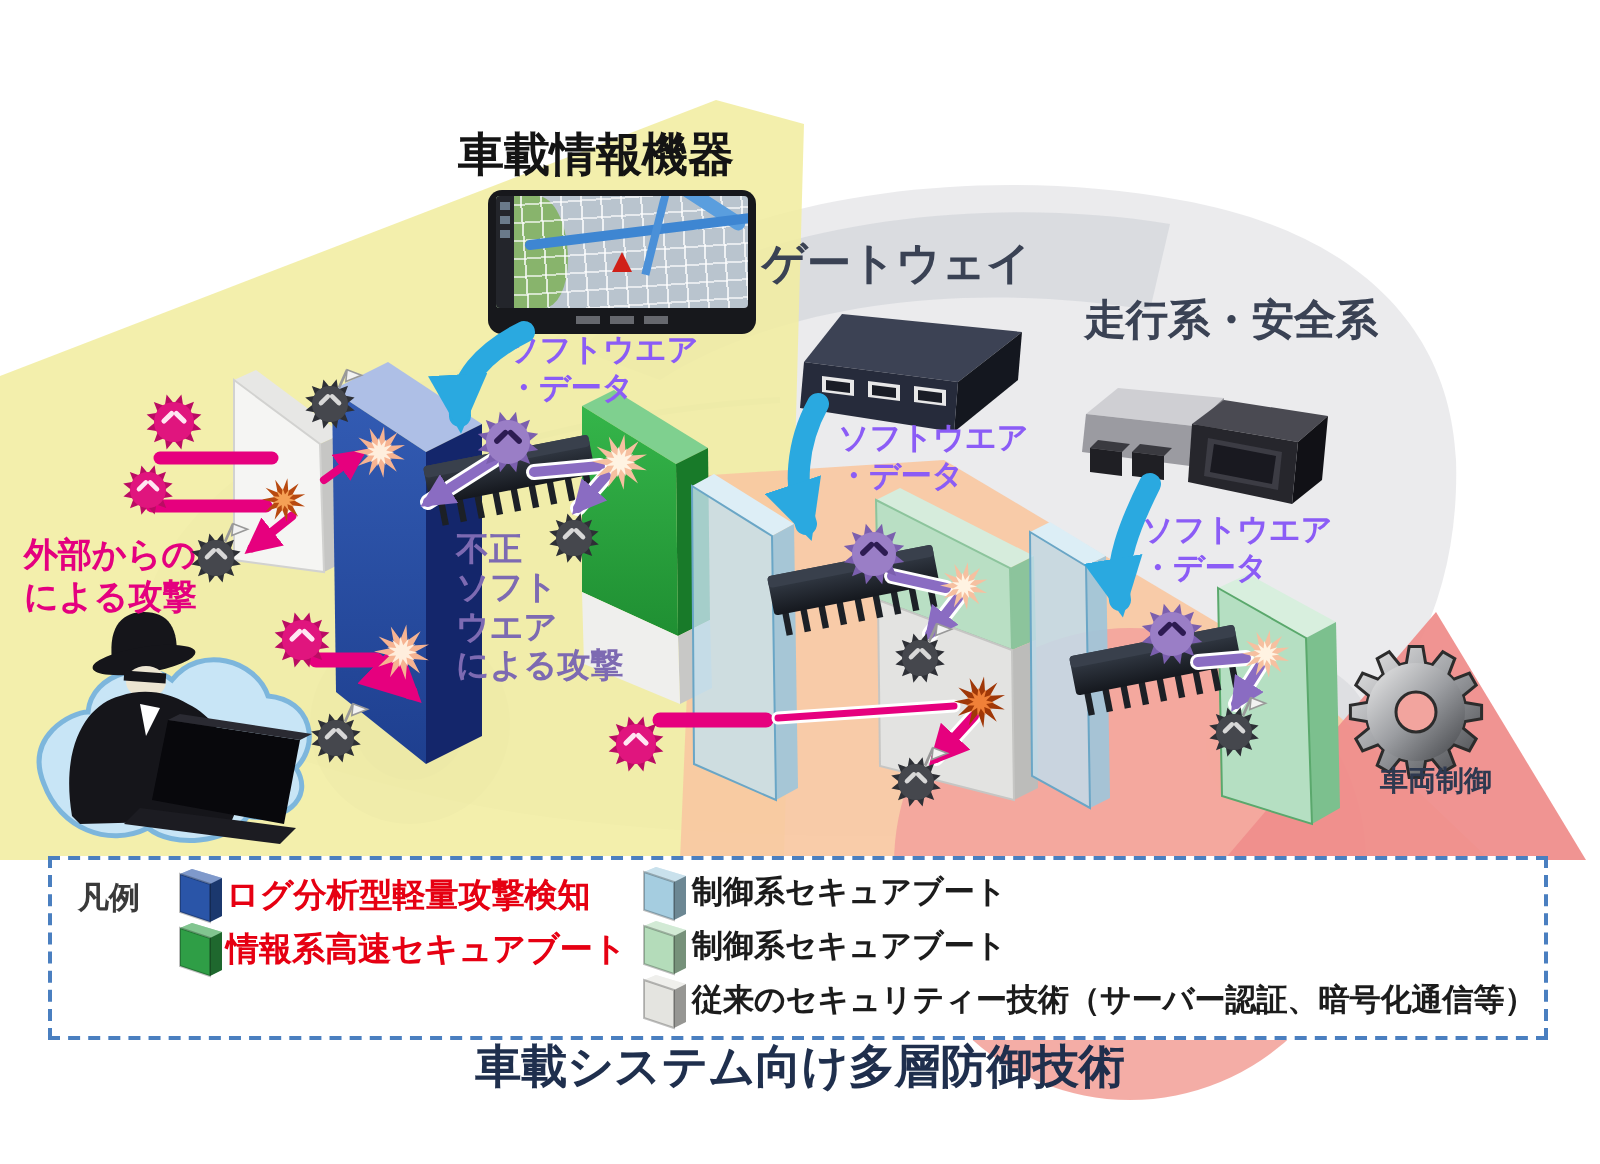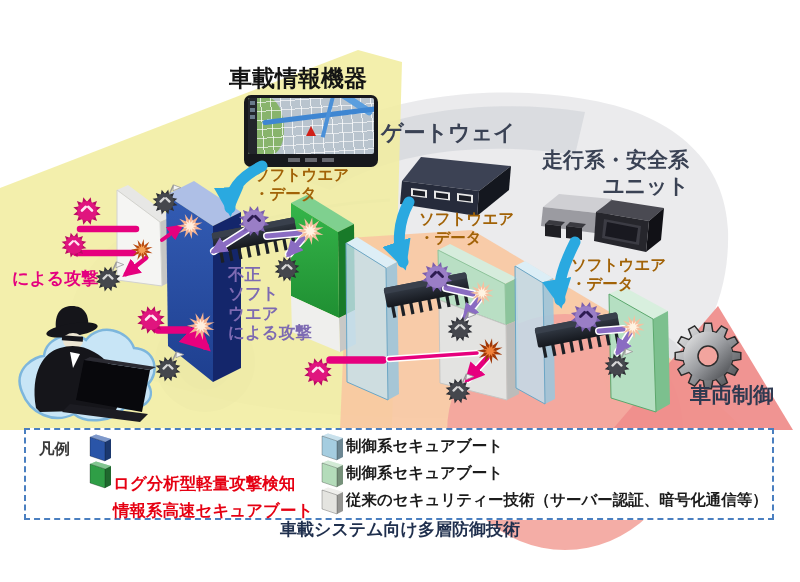--- a/index.html
+++ b/index.html
@@ -5,27 +5,27 @@
   html,body{margin:0;padding:0;background:#fff;}
   .stage{position:relative;width:800px;height:582px;background:#fff;overflow:hidden;
          font-family:"DejaVu Sans","Liberation Sans",sans-serif;}
   svg{display:block;}
   .layer{position:absolute;left:0;top:0;}
   
   .lbl{position:absolute;font-weight:bold;white-space:nowrap;line-height:1.22;}
   .lbl-ivi{left:229px;top:64px;font-size:23px;color:#141414;z-index:12;}
   .lbl-gw{left:381px;top:120px;font-size:22px;color:#3a4254;z-index:12;}
   .lbl-unit{left:505px;top:148px;width:184px;text-align:right;font-size:21px;color:#3a4254;z-index:12;}
-  .lbl-swd{font-size:15.5px;color:#a16207;z-index:12;}
+  .lbl-swd{font-size:15.5px;color:#8b5cf6;z-index:12;}
   .swd1{left:254px;top:166px;}
   .swd2{left:419px;top:210px;}
   .swd3{left:571px;top:256px;}
   .lbl-ext{left:12px;top:268px;font-size:17px;color:#e4007f;z-index:12;}
   .lbl-mal{left:228px;top:265px;font-size:16.5px;color:#7d6ab2;z-index:12;line-height:1.18;}
-  .lbl-vc{left:690px;top:383px;font-size:21px;color:#2e3950;z-index:25;}
+  .lbl-vc{left:690px;top:383px;font-size:14px;color:#2e3950;z-index:25;}
   
   .nav{position:absolute;left:244px;top:95px;width:134px;height:72px;background:#17181c;
        border-radius:7px;padding:3px 4px;box-sizing:border-box;z-index:6;}
   .nav-screen{position:relative;width:100%;height:56px;overflow:hidden;background:#b9c4ce;border-radius:2px;}
   .nav-park{position:absolute;left:0;top:0;width:36px;height:100%;background:#88b46c;
             border-radius:0 45% 35% 0 / 0 60% 45% 0;}
   .nav-grid{position:absolute;left:-6px;top:-6px;width:150px;height:70px;transform:rotate(-4deg);
     background:
       repeating-linear-gradient(90deg, rgba(255,255,255,.75) 0 1px, transparent 1px 10px),
       repeating-linear-gradient(0deg, rgba(255,255,255,.65) 0 1px, transparent 1px 9px);}
@@ -40,25 +40,25 @@
   .nav-sidebar{position:absolute;left:0;top:0;width:9px;height:100%;background:#23252b;}
   .nav-sidebar i{display:block;width:5px;height:4px;margin:3px auto 0;background:#6a7a8a;}
   .nav-bottom{display:flex;gap:5px;justify-content:center;align-items:center;height:8px;margin-top:2px;}
   .nav-bottom i{display:block;width:12px;height:4px;background:#66686e;}
   
   .legend{position:absolute;left:24px;top:428px;width:750px;height:92px;background:#fff;
           border:2px dashed #4a7fc0;box-sizing:border-box;z-index:30;}
   .legend-title{position:absolute;left:13px;top:9px;font-size:15.5px;font-weight:bold;color:#3a3a3a;}
   .lg-sw{position:absolute;width:25px;height:29px;}
   .lg-txt{position:absolute;font-weight:bold;white-space:nowrap;}
-  .lg-red{font-size:16.5px;color:#e60012;margin-top:36px;}
+  .lg-red{font-size:16.5px;color:#e60012;}
   .lg-blk{font-size:15.5px;color:#1c1c1c;}
   
   .btitle{position:absolute;left:0;top:518px;width:800px;text-align:center;
-          font-size:17px;font-weight:bold;color:#1f2f4d;z-index:30;}
+          font-size:23px;font-weight:bold;color:#1f2f4d;z-index:30;}
 </style>
 </head>
 <body>
 
 <div class="stage">
 
   <svg class="layer" width="800" height="582">
     <g pointer-events="none">
       <path d="M70,310 C85,245 160,200 275,172 C330,105 470,78 590,100 C680,116 725,165 728,230
                C730,295 705,350 655,388 C570,428 330,424 225,400 C150,382 62,360 70,310 Z" fill="#d7d8dc" opacity="0.5"></path>
@@ -163,35 +163,35 @@
         <i></i>
         <i></i>
         <i></i>
       </div>
   </div>
 
   <div class="lbl lbl-ivi">車載情報機器</div>
   <div class="lbl lbl-gw">ゲートウェイ</div>
   <div class="lbl lbl-unit">
     <div>走行系・安全系</div>
-    <div>ユニット</div>
   </div>
   <div class="lbl lbl-swd swd1">
     <div>ソフトウエア</div>
       <div>・データ</div>
   </div>
   <div class="lbl lbl-swd swd2">
     <div>ソフトウエア</div>
       <div>・データ</div>
   </div>
   <div class="lbl lbl-swd swd3">
     <div>ソフトウエア</div>
       <div>・データ</div>
   </div>
   <div class="lbl lbl-ext">
+    <div>外部からの</div>
       <div>による攻撃</div>
   </div>
   <div class="lbl lbl-mal">
     <div>不正</div>
     <div>ソフト</div>
     <div>ウエア</div>
     <div>による攻撃</div>
   </div>
   <div class="lbl lbl-vc">車両制御</div>
 

